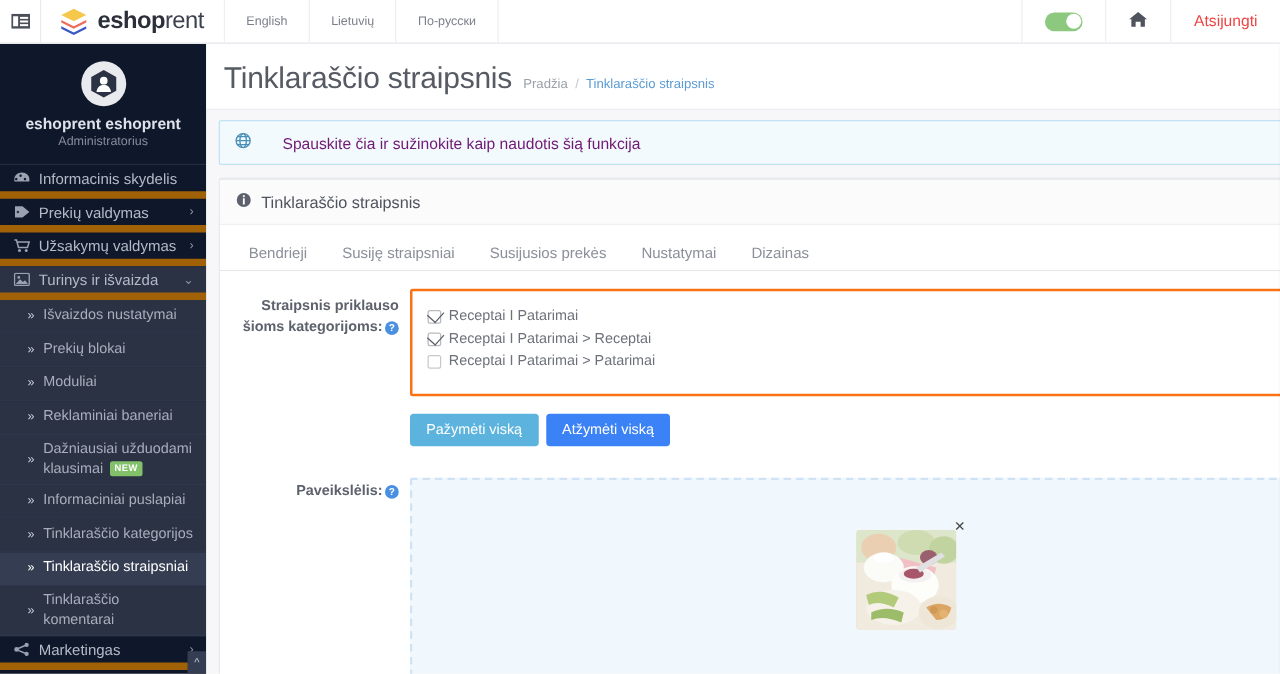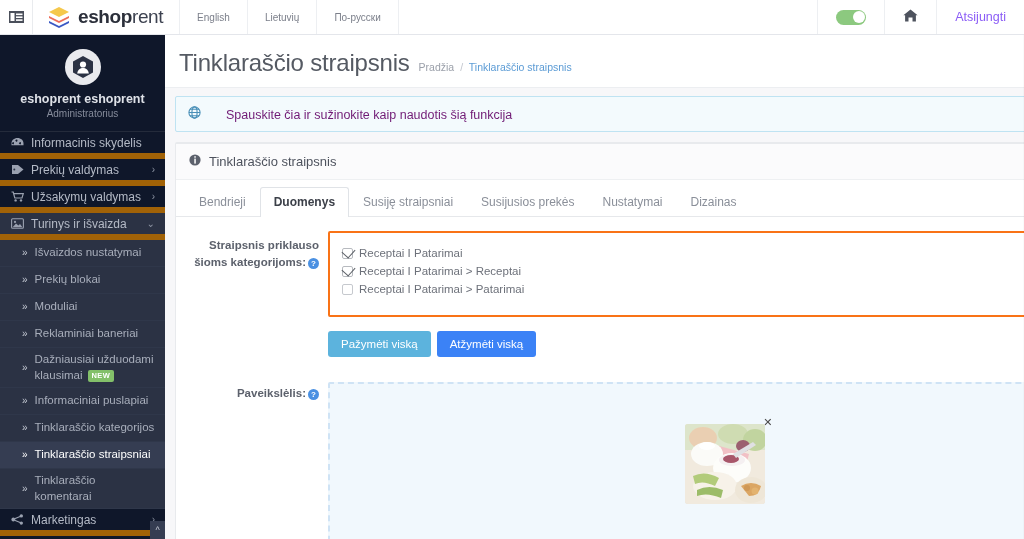--- a/index.html
+++ b/index.html
@@ -49,21 +49,21 @@
     color: #5b6070; font-size: 12.5px;
   }
   .switch {
     width: 30px; height: 15px; border-radius: 8px; background: #8cc97f;
     position: relative;
   }
   .switch:after {
     content: ""; position: absolute; top: 1.5px; right: 1.5px;
     width: 12px; height: 12px; border-radius: 50%; background: #fff;
   }
-  .tb-logout { color: #8b5cf6; white-space: nowrap; }
+  .tb-logout { color: #ef4444; white-space: nowrap; }
 
   
   .sidebar {
     position: absolute; top: 35px; left: 0; width: 165px; height: 504px;
     background: #0f172a;
     overflow: hidden;
   }
   .sb-user {
     padding: 14px 0 12px 0; text-align: center;
     border-bottom: 1px solid #242b3b;
@@ -462,21 +462,20 @@
           <circle cx="6" cy="6" r="5.6" fill="#5c616c"></circle>
           <rect x="5.3" y="2.2" width="1.5" height="1.5" fill="#ffffff"></rect>
           <rect x="5.3" y="4.6" width="1.5" height="5" fill="#ffffff"></rect>
         </svg>
       </span>
       <span>Tinklaraščio straipsnis</span>
     </div>
 
     <div class="tabs">
       <div class="tab">Bendrieji</div>
-      <div class="tab active">Duomenys</div>
       <div class="tab">Susiję straipsniai</div>
       <div class="tab">Susijusios prekės</div>
       <div class="tab">Nustatymai</div>
       <div class="tab">Dizainas</div>
     </div>
 
     <div class="form-body">
 
       <div class="form-row">
         <div class="form-label">

